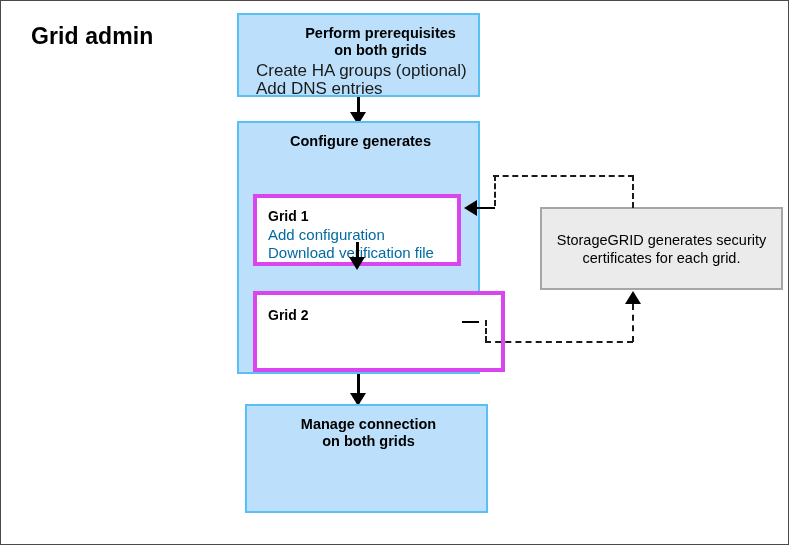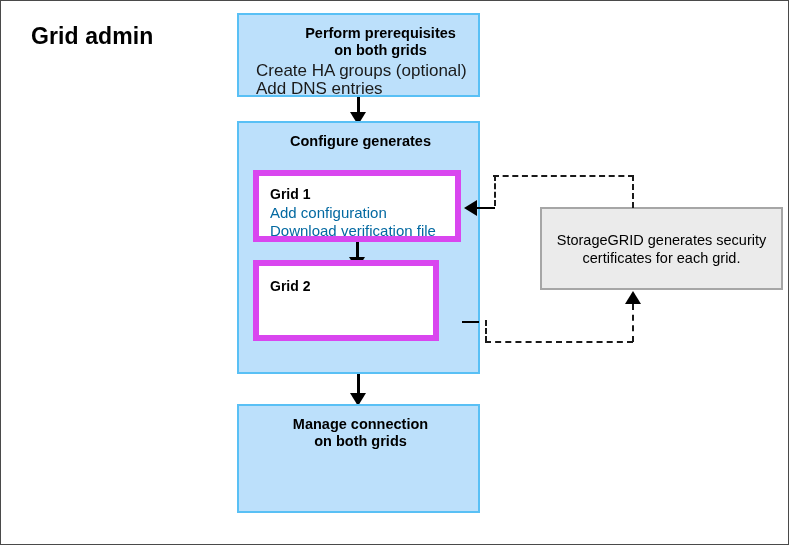--- a/index.html
+++ b/index.html
@@ -48,21 +48,22 @@
   .stage-body {
     font-size: 17px;
     color: #1a1a1a;
     line-height: 17.5px;
     white-space: pre-line;
   }
 
   
   .substep-box {
     background: #ffffff;
-    border: 6px solid #d946ef;
+    border: 4px solid #d946ef;
+    margin-top: 24px;
   }
   .substep-title {
     font-size: 14px;
     font-weight: bold;
     color: #000000;
     line-height: 17px;
   }
   .substep-body {
     font-size: 15px;
     color: #0369a1;
@@ -146,28 +147,28 @@
 
   <div class="abs substep-box" style="left:252px; top:169px; width:208px; height:72px;">
     <div class="abs substep-title" style="left:11px; top:10px;">Grid 1</div>
     <div class="abs substep-body" style="left:11px; top:28px; width:192px;">Add configuration
 Download verification file</div>
   </div>
 
   <div class="abs conn-line conn-vline" style="left:355px; top:241px; height:17px;"></div>
   <div class="abs arrow-down" style="left:348px; top:256px;"></div>
 
-  <div class="abs substep-box" style="left:252px; top:259px; width:186px; height:81px;padding-left:36px;">
+  <div class="abs substep-box" style="left:252px; top:266px; width:252px; height:81px;padding-left:36px;">
     <div class="abs substep-title" style="left:11px; top:12px;">Grid 2</div>
   </div>
 
   <div class="abs conn-line conn-vline" style="left:356px; top:373px; height:21px;"></div>
   <div class="abs arrow-down" style="left:349px; top:392px;"></div>
 
-  <div class="abs stage-box" style="left:236px; top:403px; width:243px; height:109px;">
+  <div class="abs stage-box" style="left:244px; top:403px; width:243px; height:109px;">
     <div class="abs stage-heading" style="left:0; top:10px; width:243px;">Manage connection
 on both grids</div>
   </div>
 
   <div class="abs callout-box" style="left:510px; top:206px; width:243px; height:83px;">
     <div class="callout-text">StorageGRID generates security
 certificates for each grid.</div>
   </div>
 
   <div class="abs dash-v" style="left:631px; top:174px; height:33px;"></div>

